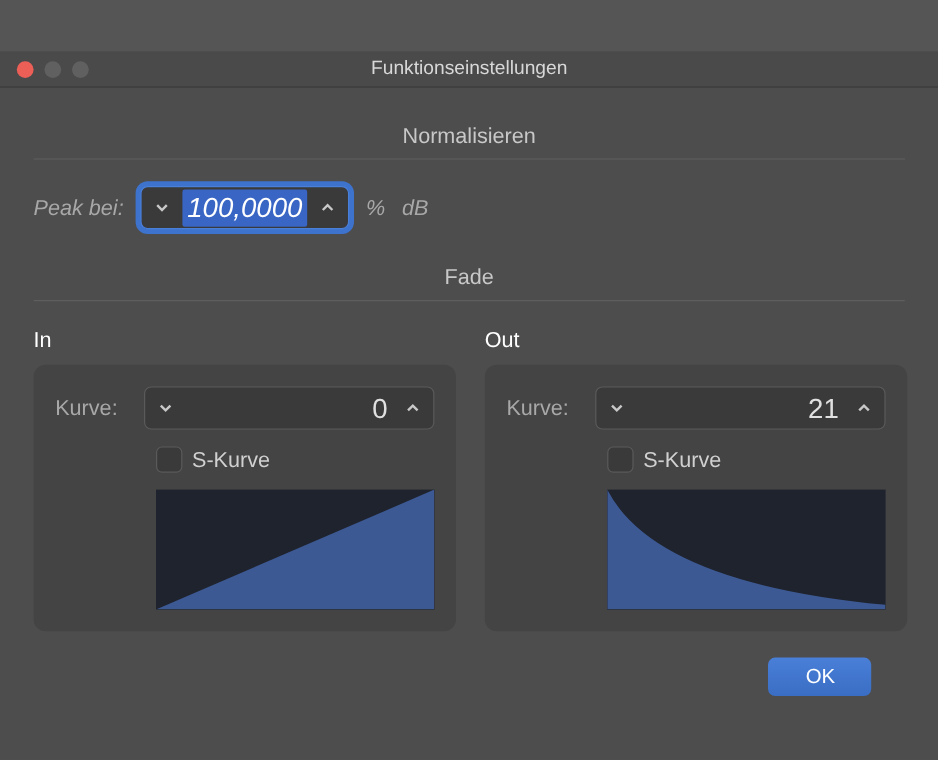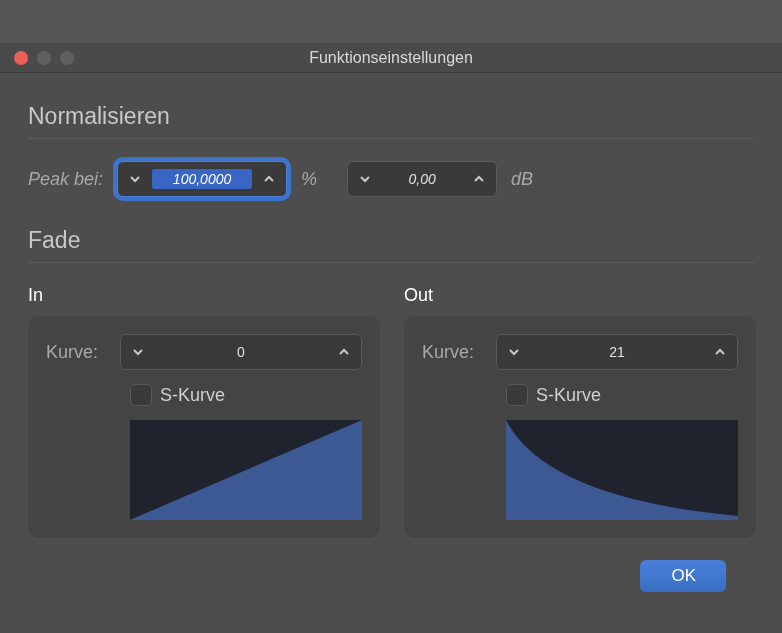--- a/index.html
+++ b/index.html
@@ -44,23 +44,24 @@
       margin: 0 auto;
       color: #d8d8d8;
       font-size: 16px;
       font-weight: 400;
     }
     .content {
       padding: 30px 28px 20px 28px;
     }
     .section-heading {
       color: #c8c8c8;
-      font-size: 23px;
+      font-size: 18px;
       font-weight: 400;
       margin-bottom: 8px;
+      text-align: center;
     }
     .divider {
       border: none;
       border-top: 1px solid #5e5e5e;
       margin-bottom: 22px;
     }
     .row {
       display: flex;
       align-items: center;
       gap: 14px;
@@ -88,23 +89,23 @@
       width: 34px;
       height: 100%;
       display: flex;
       align-items: center;
       justify-content: center;
       color: #b8b8b8;
       cursor: pointer;
     }
     .stepper-btn svg { width: 12px; height: 12px; }
     .stepper-value {
-      text-align: center;
+      text-align: right;
       color: #e0e0e0;
-      font-size: 14px;
+      font-size: 23px;
       padding: 0 4px;
       min-width: 100px;
     }
     .stepper-value.selected-text {
       background: #3965c4;
       color: #fff;
       border-radius: 2px;
       padding: 2px 4px;
     }
     .unit {
@@ -213,33 +214,20 @@
         <span class="stepper-value selected-text">100,0000</span>
         <div class="stepper-btn">
           <svg viewBox="0 0 12 12">
               <path d="M2 8 L6 4 L10 8" fill="none" stroke="#c8c8c8" stroke-width="2"></path>
             </svg>
         </div>
       </div>
 
       <span class="unit">%</span>
 
-      <div class="stepper" style="margin-left:16px">
-        <div class="stepper-btn">
-          <svg viewBox="0 0 12 12">
-              <path d="M2 4 L6 8 L10 4" fill="none" stroke="#c8c8c8" stroke-width="2"></path>
-            </svg>
-        </div>
-        <span class="stepper-value" style="min-width:80px">0,00</span>
-        <div class="stepper-btn">
-          <svg viewBox="0 0 12 12">
-              <path d="M2 8 L6 4 L10 8" fill="none" stroke="#c8c8c8" stroke-width="2"></path>
-            </svg>
-        </div>
-      </div>
 
       <span class="unit">dB</span>
     </div>
 
     <div class="section-heading">Fade</div>
     <hr class="divider">
 
     <div class="fade-row">
 
       <div class="fade-col">

